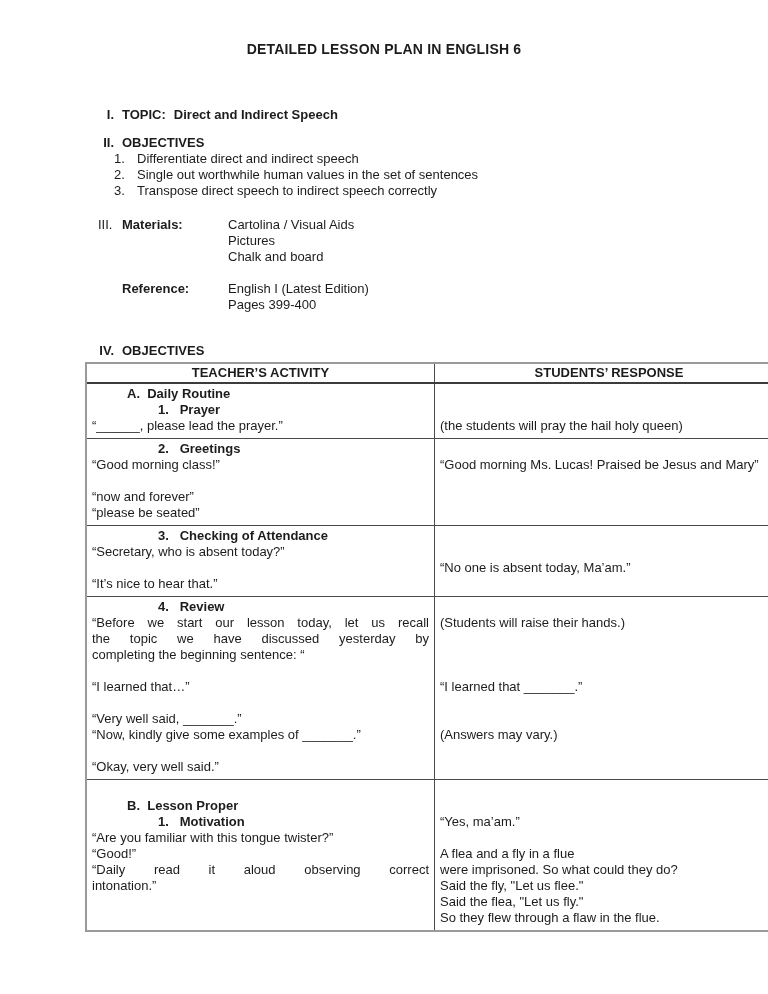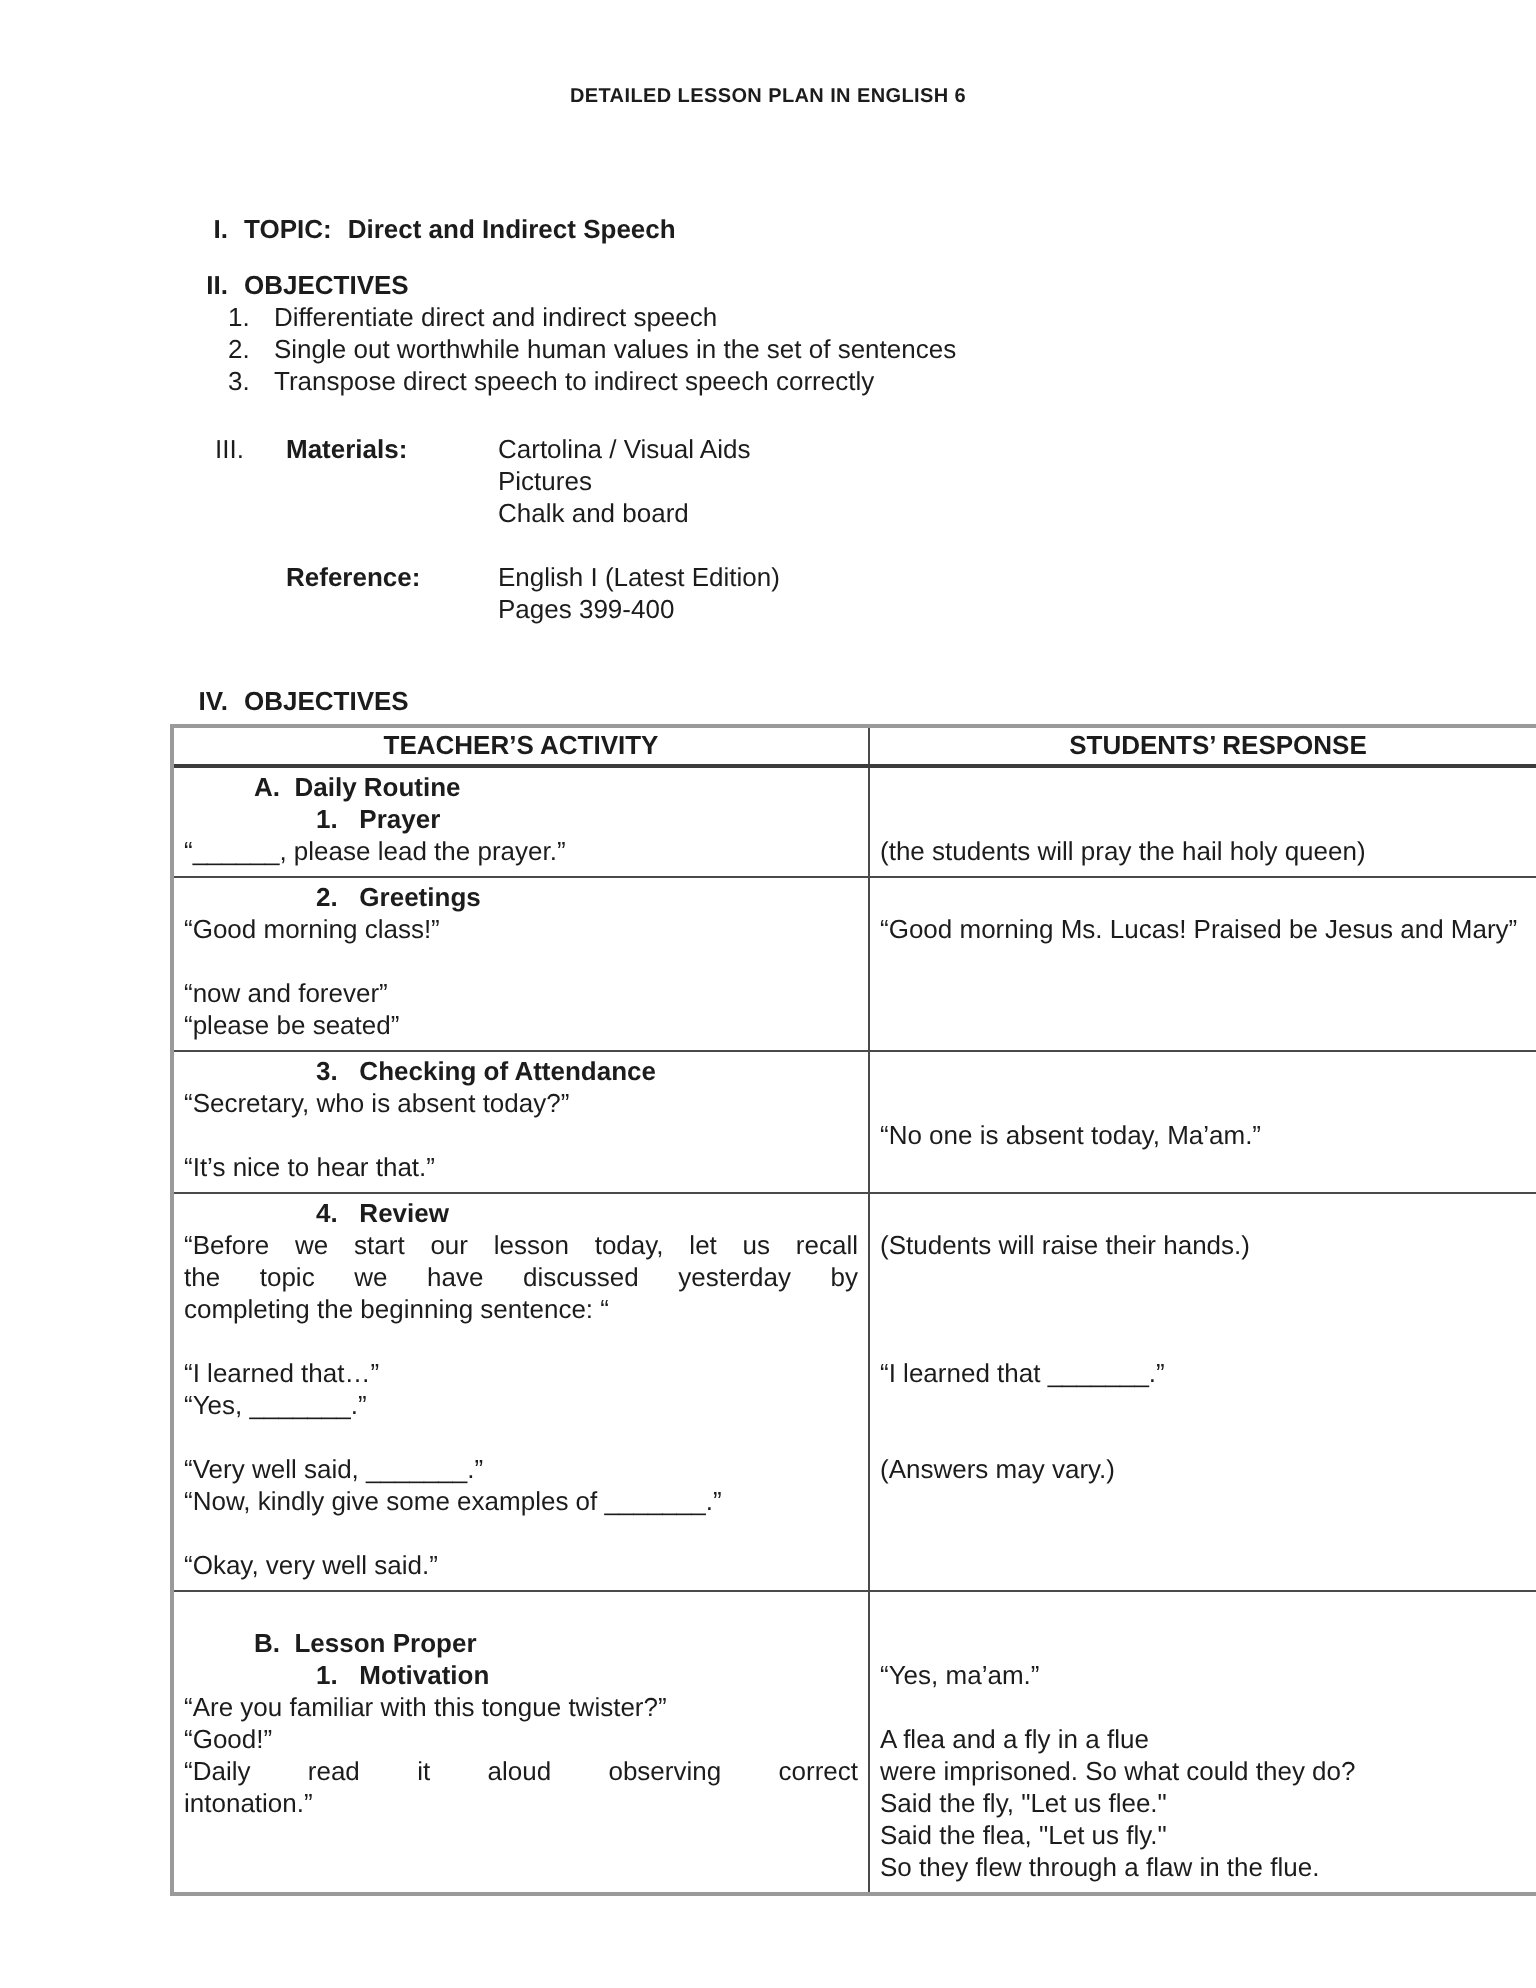--- a/index.html
+++ b/index.html
@@ -10,37 +10,37 @@
     color:#1c1c1c;
     font-family:"Liberation Sans","DejaVu Sans",sans-serif;
     font-size:13px; line-height:16px;
     overflow:hidden;
     box-sizing:border-box;
   }
   .title {
     padding-top:41px;
     text-align:center;
     font-weight:bold;
-    font-size:10px;
+    font-size:14px;
     letter-spacing:0.2px;
   }
   .sec { padding-left:98px; }
   .rn {
     display:inline-block; width:16px; text-align:right;
     margin-right:8px; font-weight:bold;
   }
   .rn.plain { font-weight:normal; }
   .sec-label { font-weight:bold; }
   .sec-value { font-weight:bold; margin-left:8px; }
   .sec-topic { margin-top:50px; }
   .sec-obj { margin-top:12px; }
   .obj-item { padding-left:114px; }
   .onum { display:inline-block; width:23px; }
   .kv { display:flex; padding-left:98px; }
-  .kv .rncol { width:24px; text-align:right; margin-right:21px; }
+  .kv .rncol { width:24px; text-align:left; margin-right:0; }
   .kv .klabel { width:106px; font-weight:bold; }
   .sec-mat { margin-top:18px; }
   .sec-ref { margin-top:16px; }
   .sec-proc { margin-top:30px; }
 
   .ptable {
     width:700px; margin:3px 0 0 85px;
     border:2px solid #9a9a9a;
     box-sizing:border-box;
   }
@@ -156,21 +156,20 @@
           </div>
         </div>
         <div class="trow">
           <div class="cell lcell">
             <div class="line b2">4.   Review</div>
             <div class="line jf">“Before we start our lesson today, let us recall</div>
             <div class="line jf">the topic we have discussed yesterday by</div>
             <div class="line">completing the beginning sentence: “</div>
             <div class="line"></div>
             <div class="line i">“I learned that…”</div>
-            <div class="line">“Yes, _______.”</div>
             <div class="line"></div>
             <div class="line">“Very well said, _______.”</div>
             <div class="line">“Now, kindly give some examples of _______.”</div>
             <div class="line"></div>
             <div class="line">“Okay, very well said.”</div>
           </div>
           <div class="cell">
             <div class="line"></div>
             <div class="line">(Students will raise their hands.)</div>
             <div class="line"></div>

